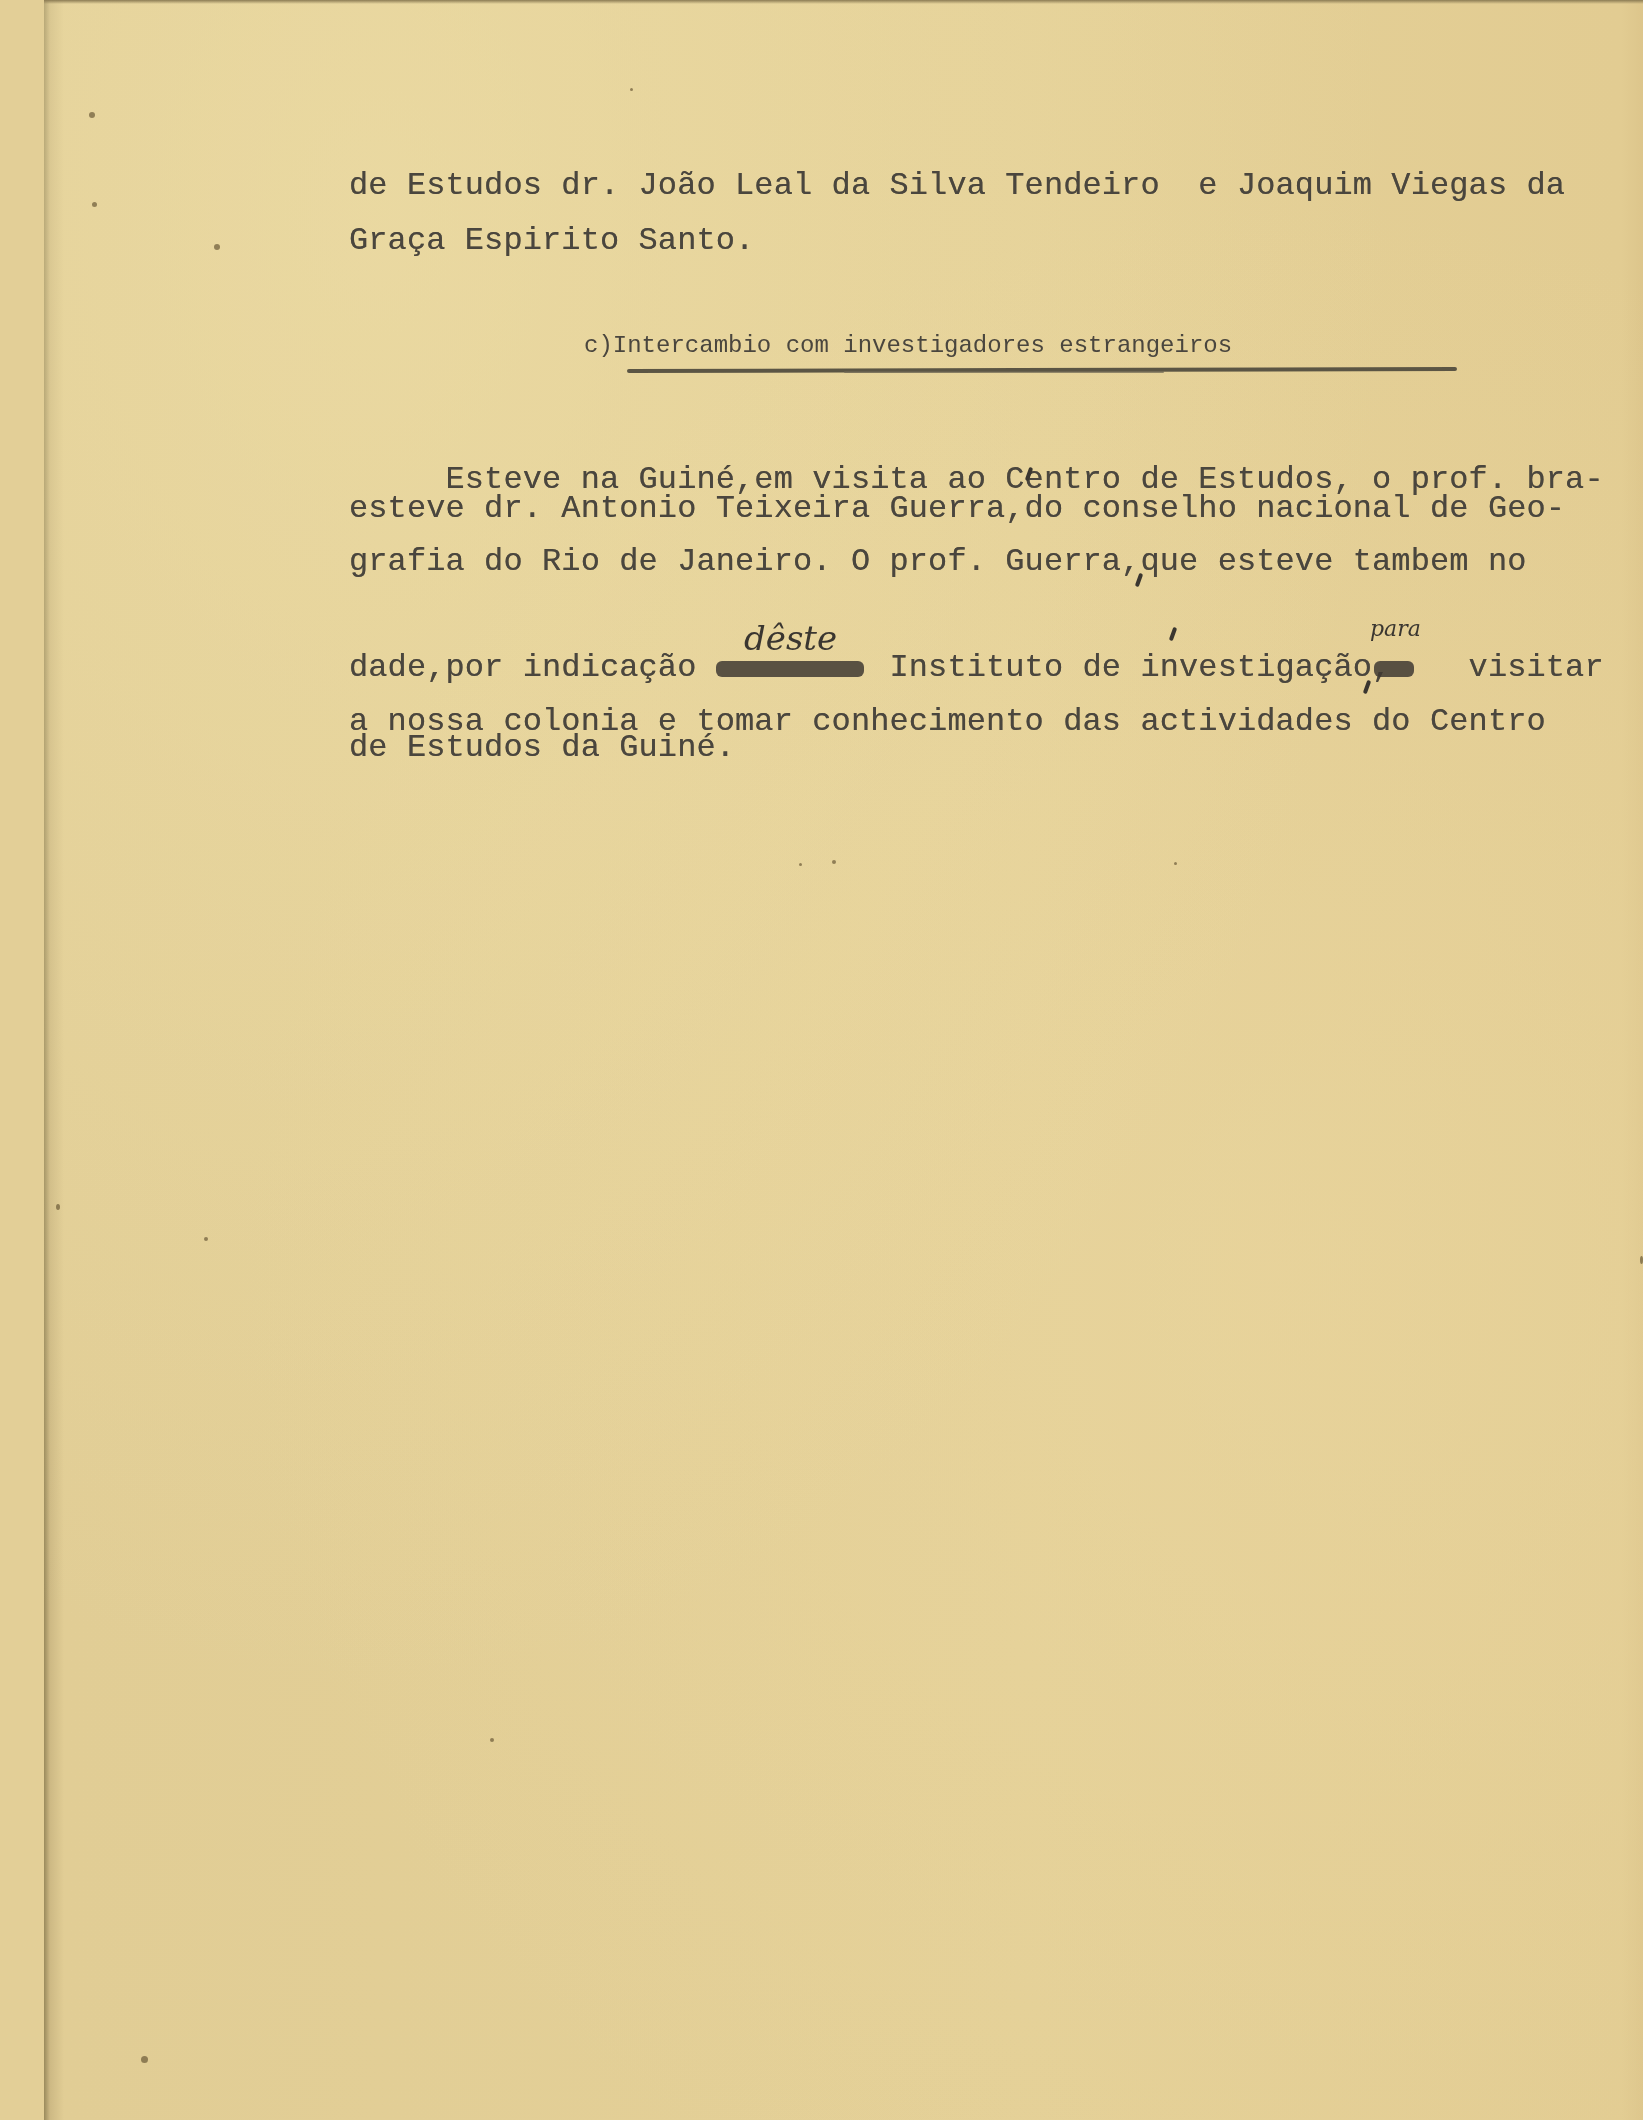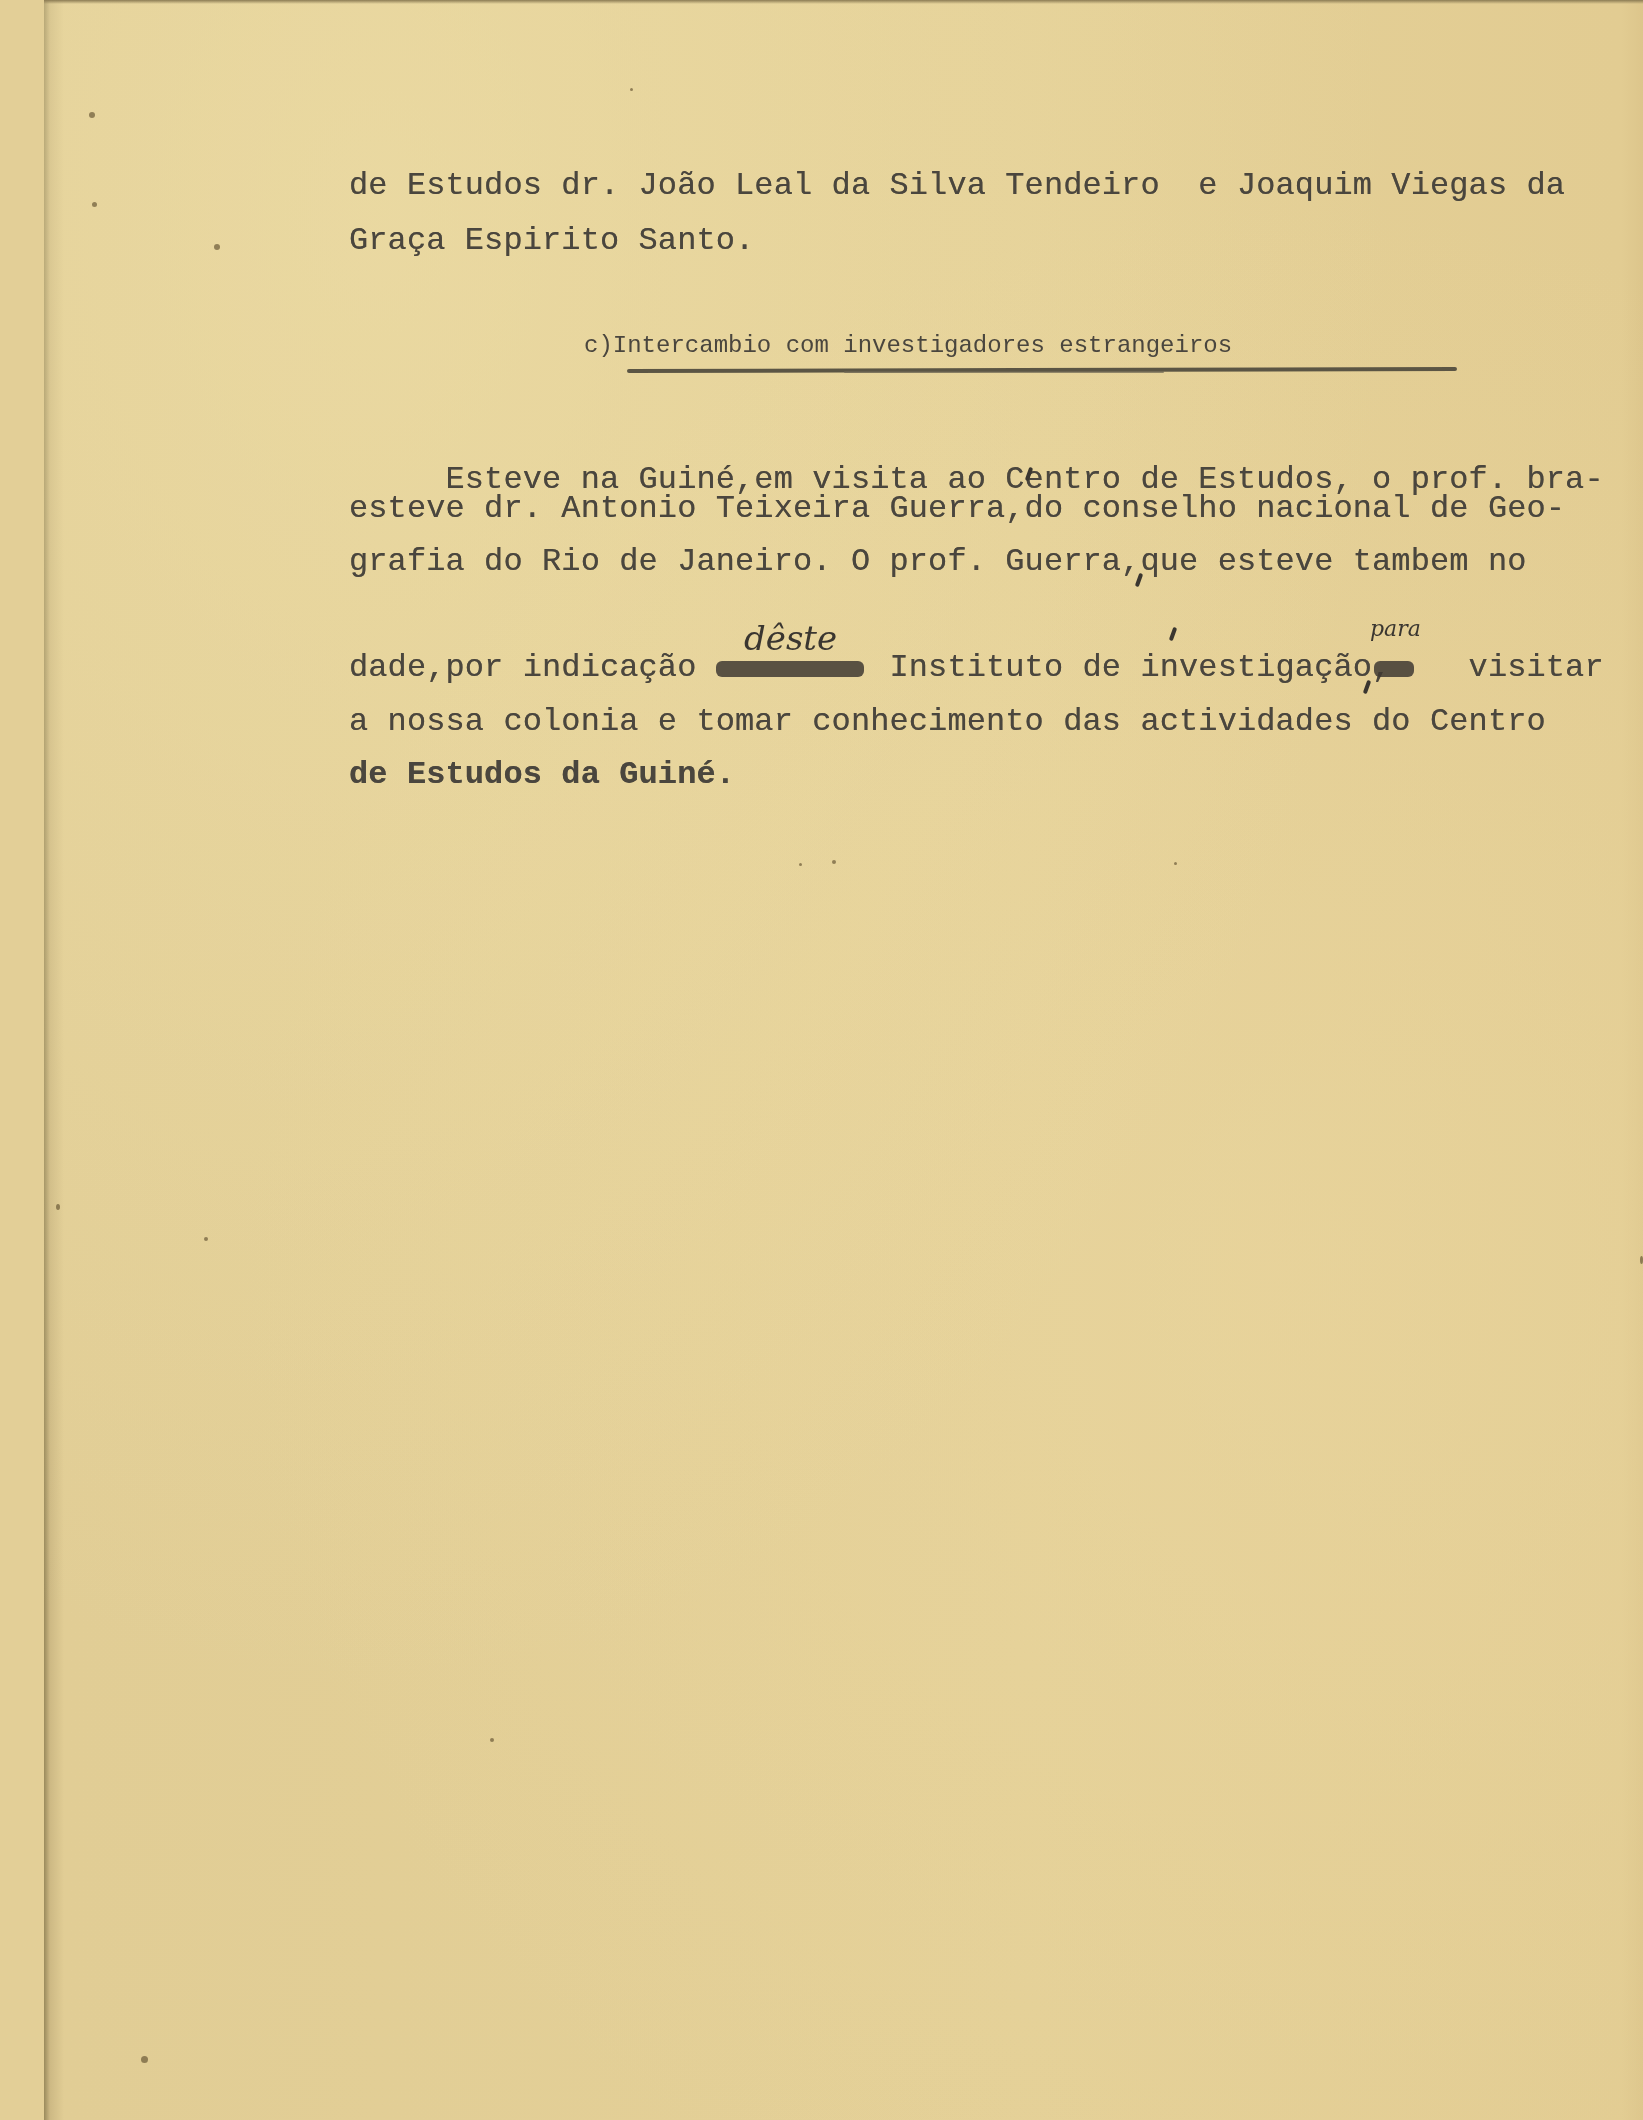--- a/index.html
+++ b/index.html
@@ -70,21 +70,21 @@
 
   <div class="heading"><span>c)</span><span class="title-text">Intercambio com investigadores estrangeiros</span></div>
   <div class="underline"></div>
   <div class="underline2"></div>
 
   <div class="line" style="top:460px;">     Esteve na Guiné,em visita ao Centro de Estudos, o prof. bra-</div>
   <div class="line" style="top:489px;">esteve dr. Antonio Teixeira Guerra,do conselho nacional de Geo-</div>
   <div class="line" style="top:542px;">grafia do Rio de Janeiro. O prof. Guerra,que esteve tambem no</div>
   <div class="line" style="top:648px;">dade,por indicação          Instituto de investigação,    visitar</div>
   <div class="line" style="top:702px;">a nossa colonia e tomar conhecimento das actividades do Centro</div>
-  <div class="line" style="top:755px;font-weight:bold;">de Estudos da Guiné.</div>
+  <div class="line" style="top:728px;">de Estudos da Guiné.</div>
 
   <div class="scribble" style="left:672px; top:661px; width:148px;"></div>
   <div class="scribble" style="left:1330px; top:661px; width:40px;"></div>
 
   <div class="hand" style="left:700px; top:618px;">dêste</div>
   <div class="hand" style="left:1326px; top:616px; font-size:22px;">para</div>
 
   <div class="comma-mark" style="left:983px; top:467px;"></div>
   <div class="comma-mark" style="left:1093px; top:573px;"></div>
   <div class="comma-mark" style="left:1127px; top:627px;"></div>

